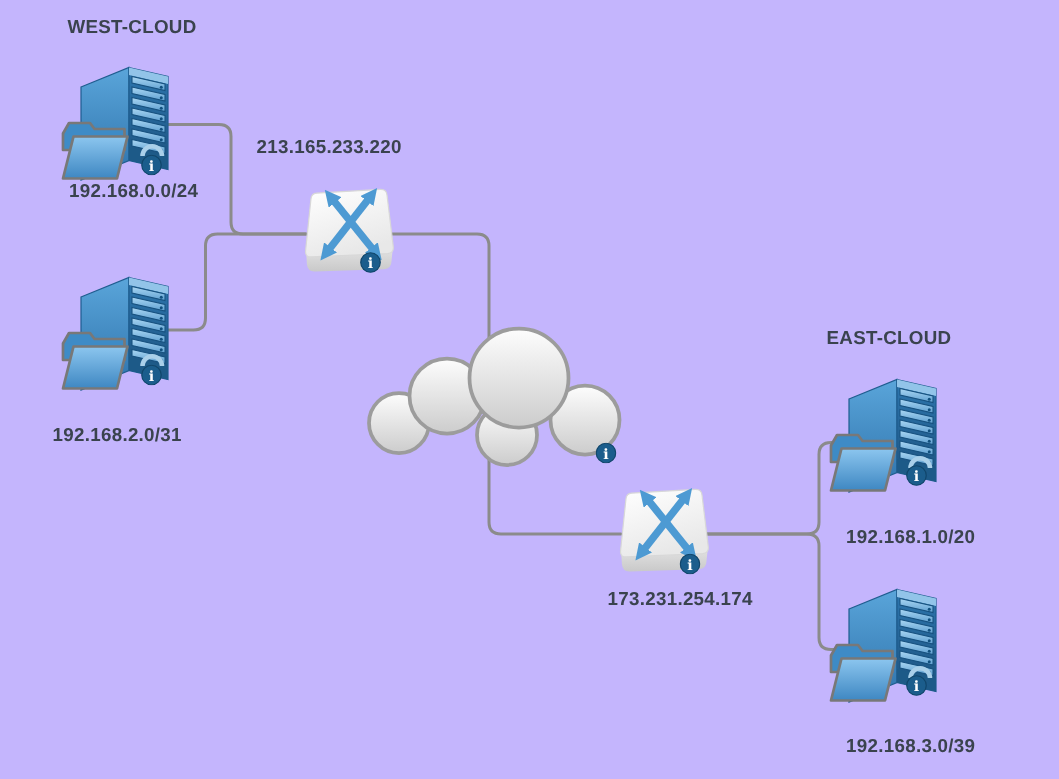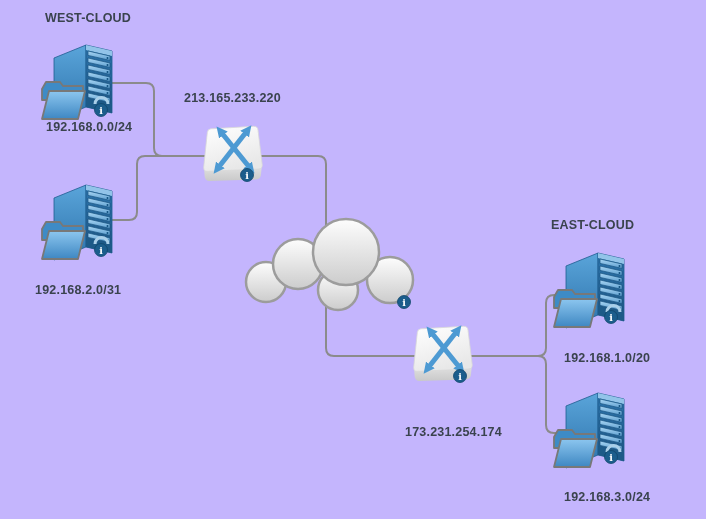--- a/index.html
+++ b/index.html
@@ -135,48 +135,48 @@
         <use href="#sym-server"></use>
       </svg>
   </div>
   <div class="lbl" style="left:35px;top:283px">192.168.2.0/31</div>
 
   <div class="node" style="left:202px;top:122px">
     <svg width="62" height="64">
         <use href="#sym-router"></use>
       </svg>
   </div>
-  <div class="lbl" style="left:184px;top:91px">213.165.233.220</div>
+  <div class="lbl" style="left:171px;top:91px">213.165.233.220</div>
 
   <div class="node" style="left:238px;top:208px">
     <svg width="182" height="106">
         <use href="#sym-cloud"></use>
       </svg>
   </div>
 
   <div class="node" style="left:412px;top:322px">
     <svg width="62" height="64">
         <use href="#sym-router"></use>
       </svg>
   </div>
-  <div class="lbl" style="left:405px;top:425px">173.231.254.174</div>
+  <div class="lbl" style="left:405px;top:392px">173.231.254.174</div>
 
   <div class="node" style="left:552px;top:248px">
     <svg width="76" height="82">
         <use href="#sym-server"></use>
       </svg>
   </div>
   <div class="lbl" style="left:564px;top:351px">192.168.1.0/20</div>
 
   <div class="node" style="left:552px;top:388px">
     <svg width="76" height="82">
         <use href="#sym-server"></use>
       </svg>
   </div>
-  <div class="lbl" style="left:564px;top:490px">192.168.3.0/24</div>
+  <div class="lbl" style="left:564px;top:490px">192.168.3.0/39</div>
 
   <svg class="badge" style="left:94px;top:103px" width="14" height="14">
       <use href="#sym-info"></use>
     </svg>
   <svg class="badge" style="left:94px;top:243px" width="14" height="14">
       <use href="#sym-info"></use>
     </svg>
   <svg class="badge" style="left:240px;top:168px" width="14" height="14">
       <use href="#sym-info"></use>
     </svg>

